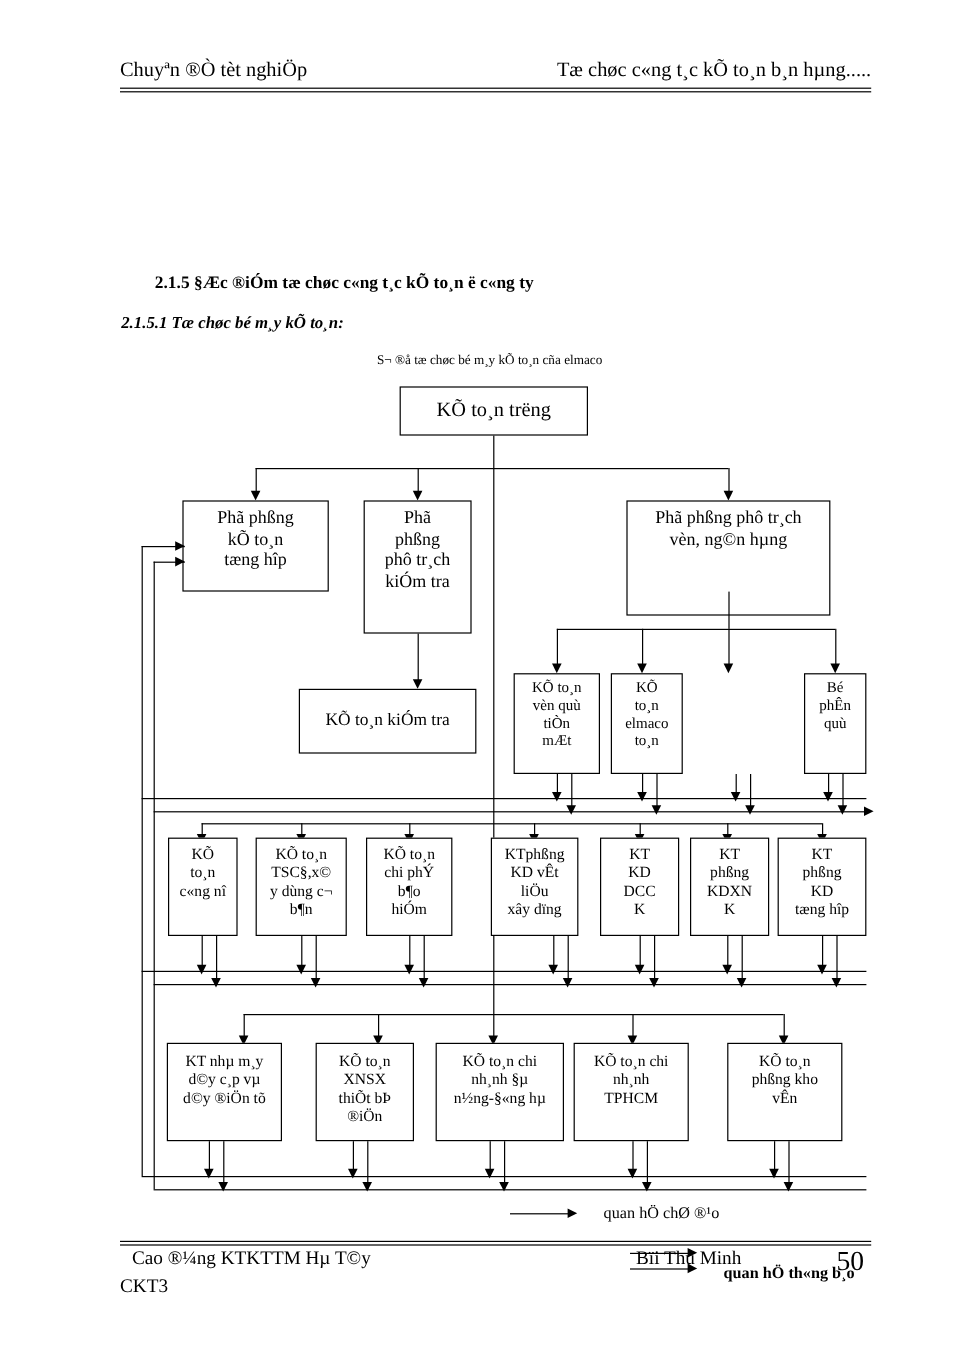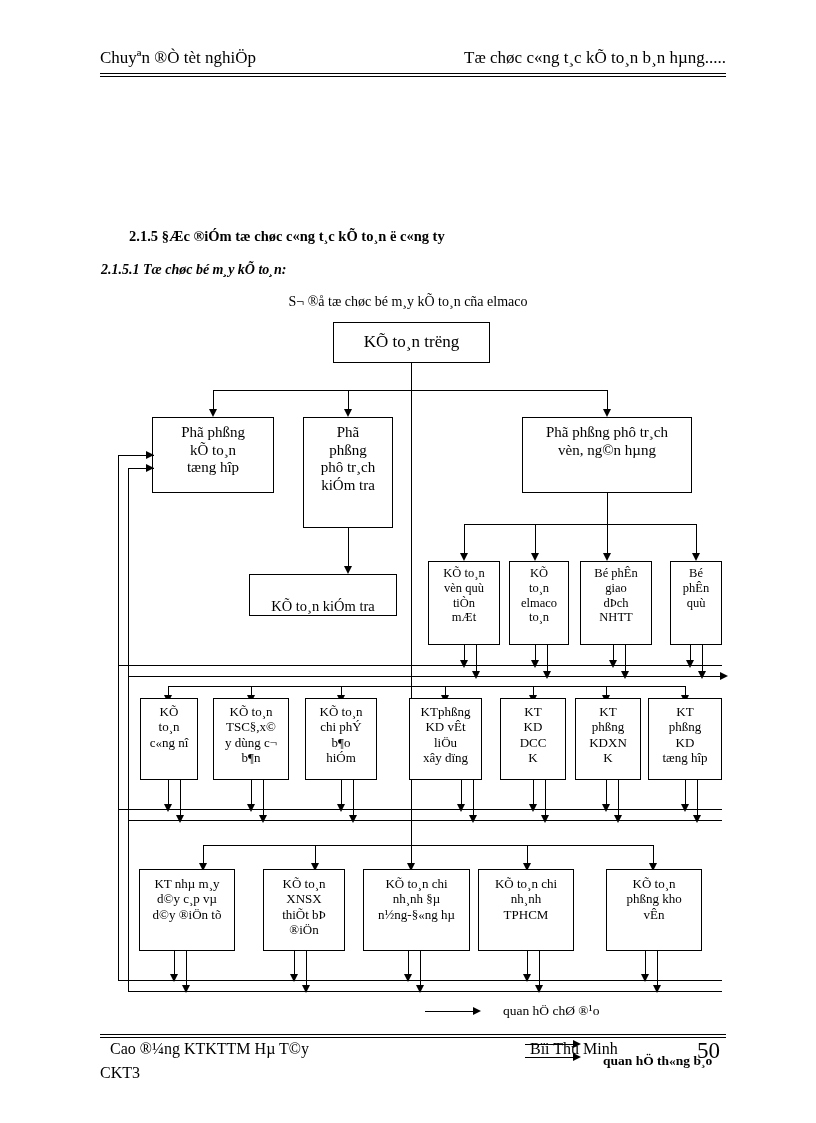--- a/index.html
+++ b/index.html
@@ -60,21 +60,21 @@
     font-weight: bold;
     font-style: italic;
     white-space: nowrap;
   }
   .chart-title {
     position: absolute;
     left: 0;
     top: 294px;
     width: 816px;
     text-align: center;
-    font-size: 14px;
+    font-size: 11px;
     white-space: nowrap;
   }
 
   
   #chart {
     position: absolute;
     left: 0;
     top: 0;
     width: 816px;
     height: 1030px;
@@ -210,28 +210,28 @@
     <span class="ln">tæng hîp</span>
   </div>
 
   <div class="node lvl2" style="left:303px; top:417px; width:90px; height:111px;">
     <span class="ln">Phã</span>
     <span class="ln">phßng</span>
     <span class="ln">phô tr¸ch</span>
     <span class="ln">kiÓm tra</span>
   </div>
 
-  <div class="node lvl2" style="left:522px; top:417px; width:170px; height:76px;">
+  <div class="node lvl2" style="left:522px; top:417px; width:170px; height:96px;">
     <span class="ln">Phã phßng phô tr¸ch</span>
     <span class="ln">vèn, ng©n hµng</span>
   </div>
 
   <div class="vl" style="left:348px; top:528px; height:41px;"></div>
   <div class="arrow-d" style="left:344px; top:566px;"></div>
-  <div class="node kiemtra" style="left:249px; top:574px; width:148px; height:42px;justify-content:flex-end;">
+  <div class="node kiemtra" style="left:249px; top:574px; width:148px; height:54px;">
     <span class="ln">KÕ to¸n kiÓm tra</span>
   </div>
 
   <div class="vl" style="left:607px; top:493px; height:31px;"></div>
   <div class="hl" style="left:464px; top:524px; width:232px;"></div>
   <div class="vl" style="left:464px; top:524px; height:32px;"></div>
   <div class="arrow-d" style="left:460px; top:553px;"></div>
   <div class="vl" style="left:535px; top:524px; height:32px;"></div>
   <div class="arrow-d" style="left:531px; top:553px;"></div>
   <div class="vl" style="left:607px; top:524px; height:32px;"></div>
@@ -243,26 +243,20 @@
     <span class="ln">KÕ to¸n</span>
     <span class="ln">vèn quù</span>
     <span class="ln">tiÒn</span>
     <span class="ln">mÆt</span>
   </div>
   <div class="node lvl3" style="left:509px; top:561px; width:60px; height:84px;">
     <span class="ln">KÕ</span>
     <span class="ln">to¸n</span>
     <span class="ln">elmaco</span>
     <span class="ln">to¸n</span>
-  </div>
-  <div class="node lvl3" style="left:580px; top:561px; width:72px; height:84px;">
-    <span class="ln">Bé phÊn</span>
-    <span class="ln">giao</span>
-    <span class="ln">dÞch</span>
-    <span class="ln">NHTT</span>
   </div>
   <div class="node lvl3" style="left:670px; top:561px; width:52px; height:84px;">
     <span class="ln">Bé</span>
     <span class="ln">phÊn</span>
     <span class="ln">quù</span>
   </div>
 
   <div class="vl" style="left:464px; top:645px; height:20px;"></div>
   <div class="arrow-d" style="left:460px; top:660px;"></div>
   <div class="vl" style="left:476px; top:645px; height:31px;"></div>

